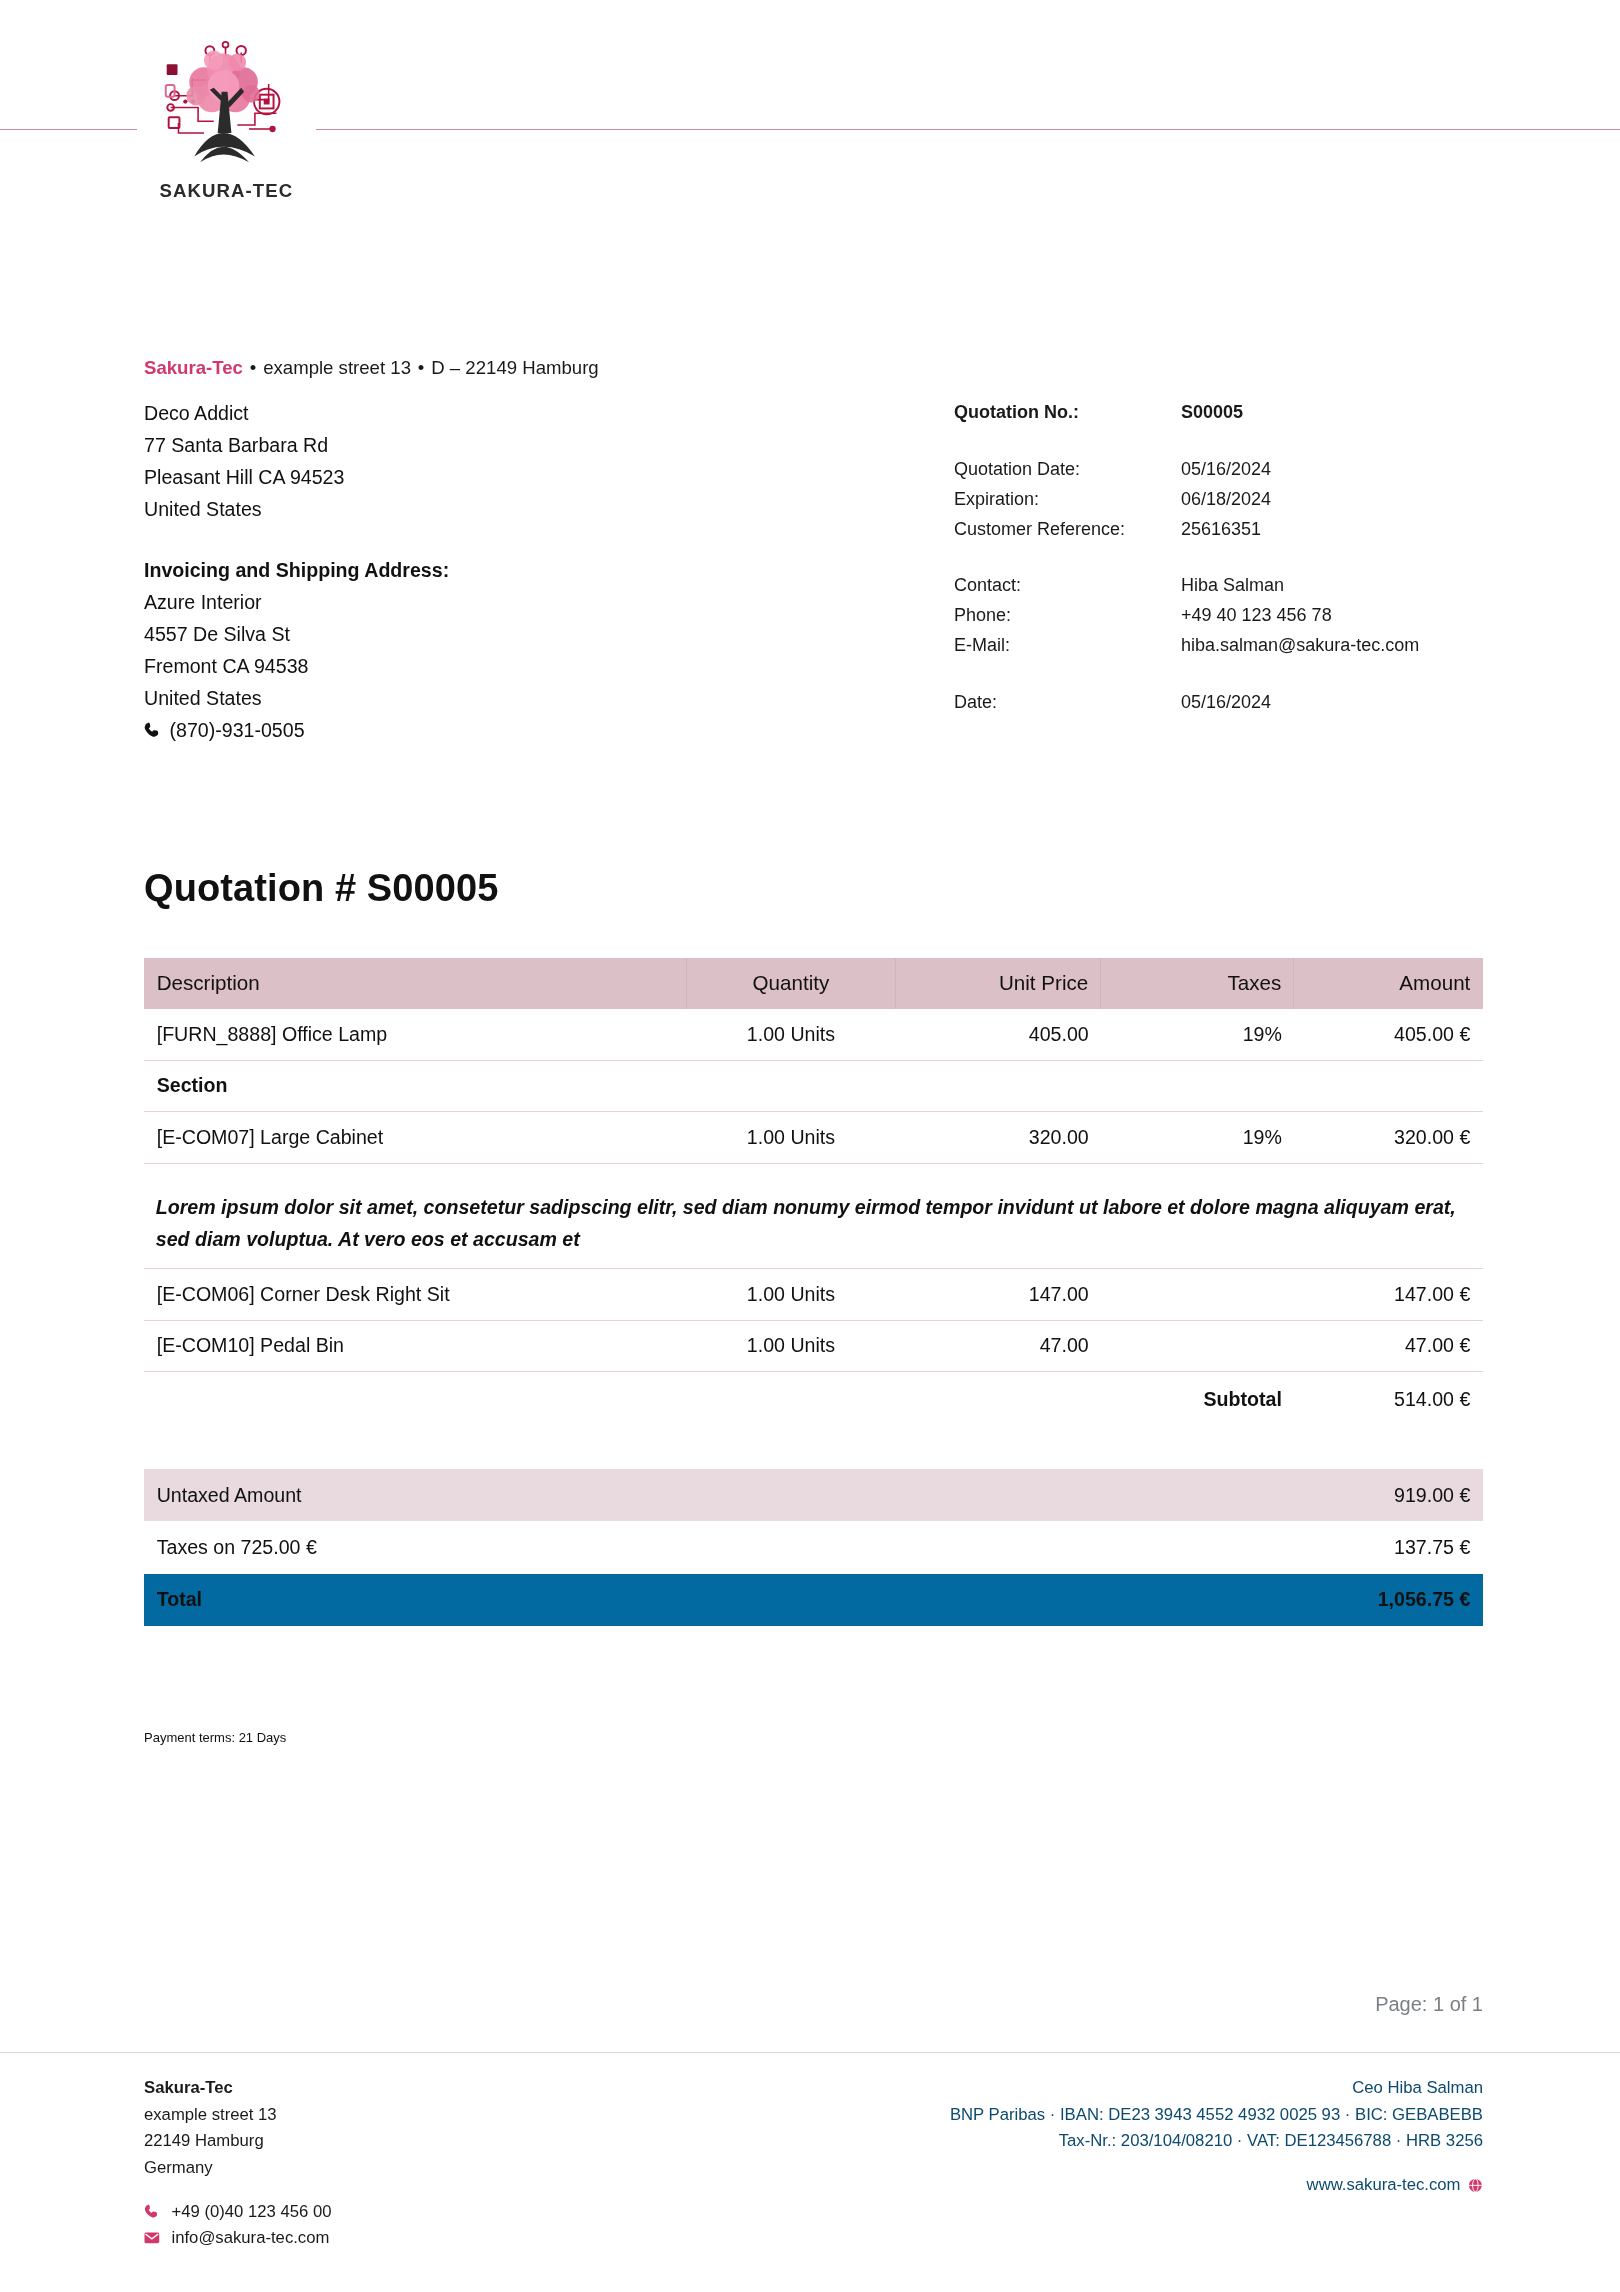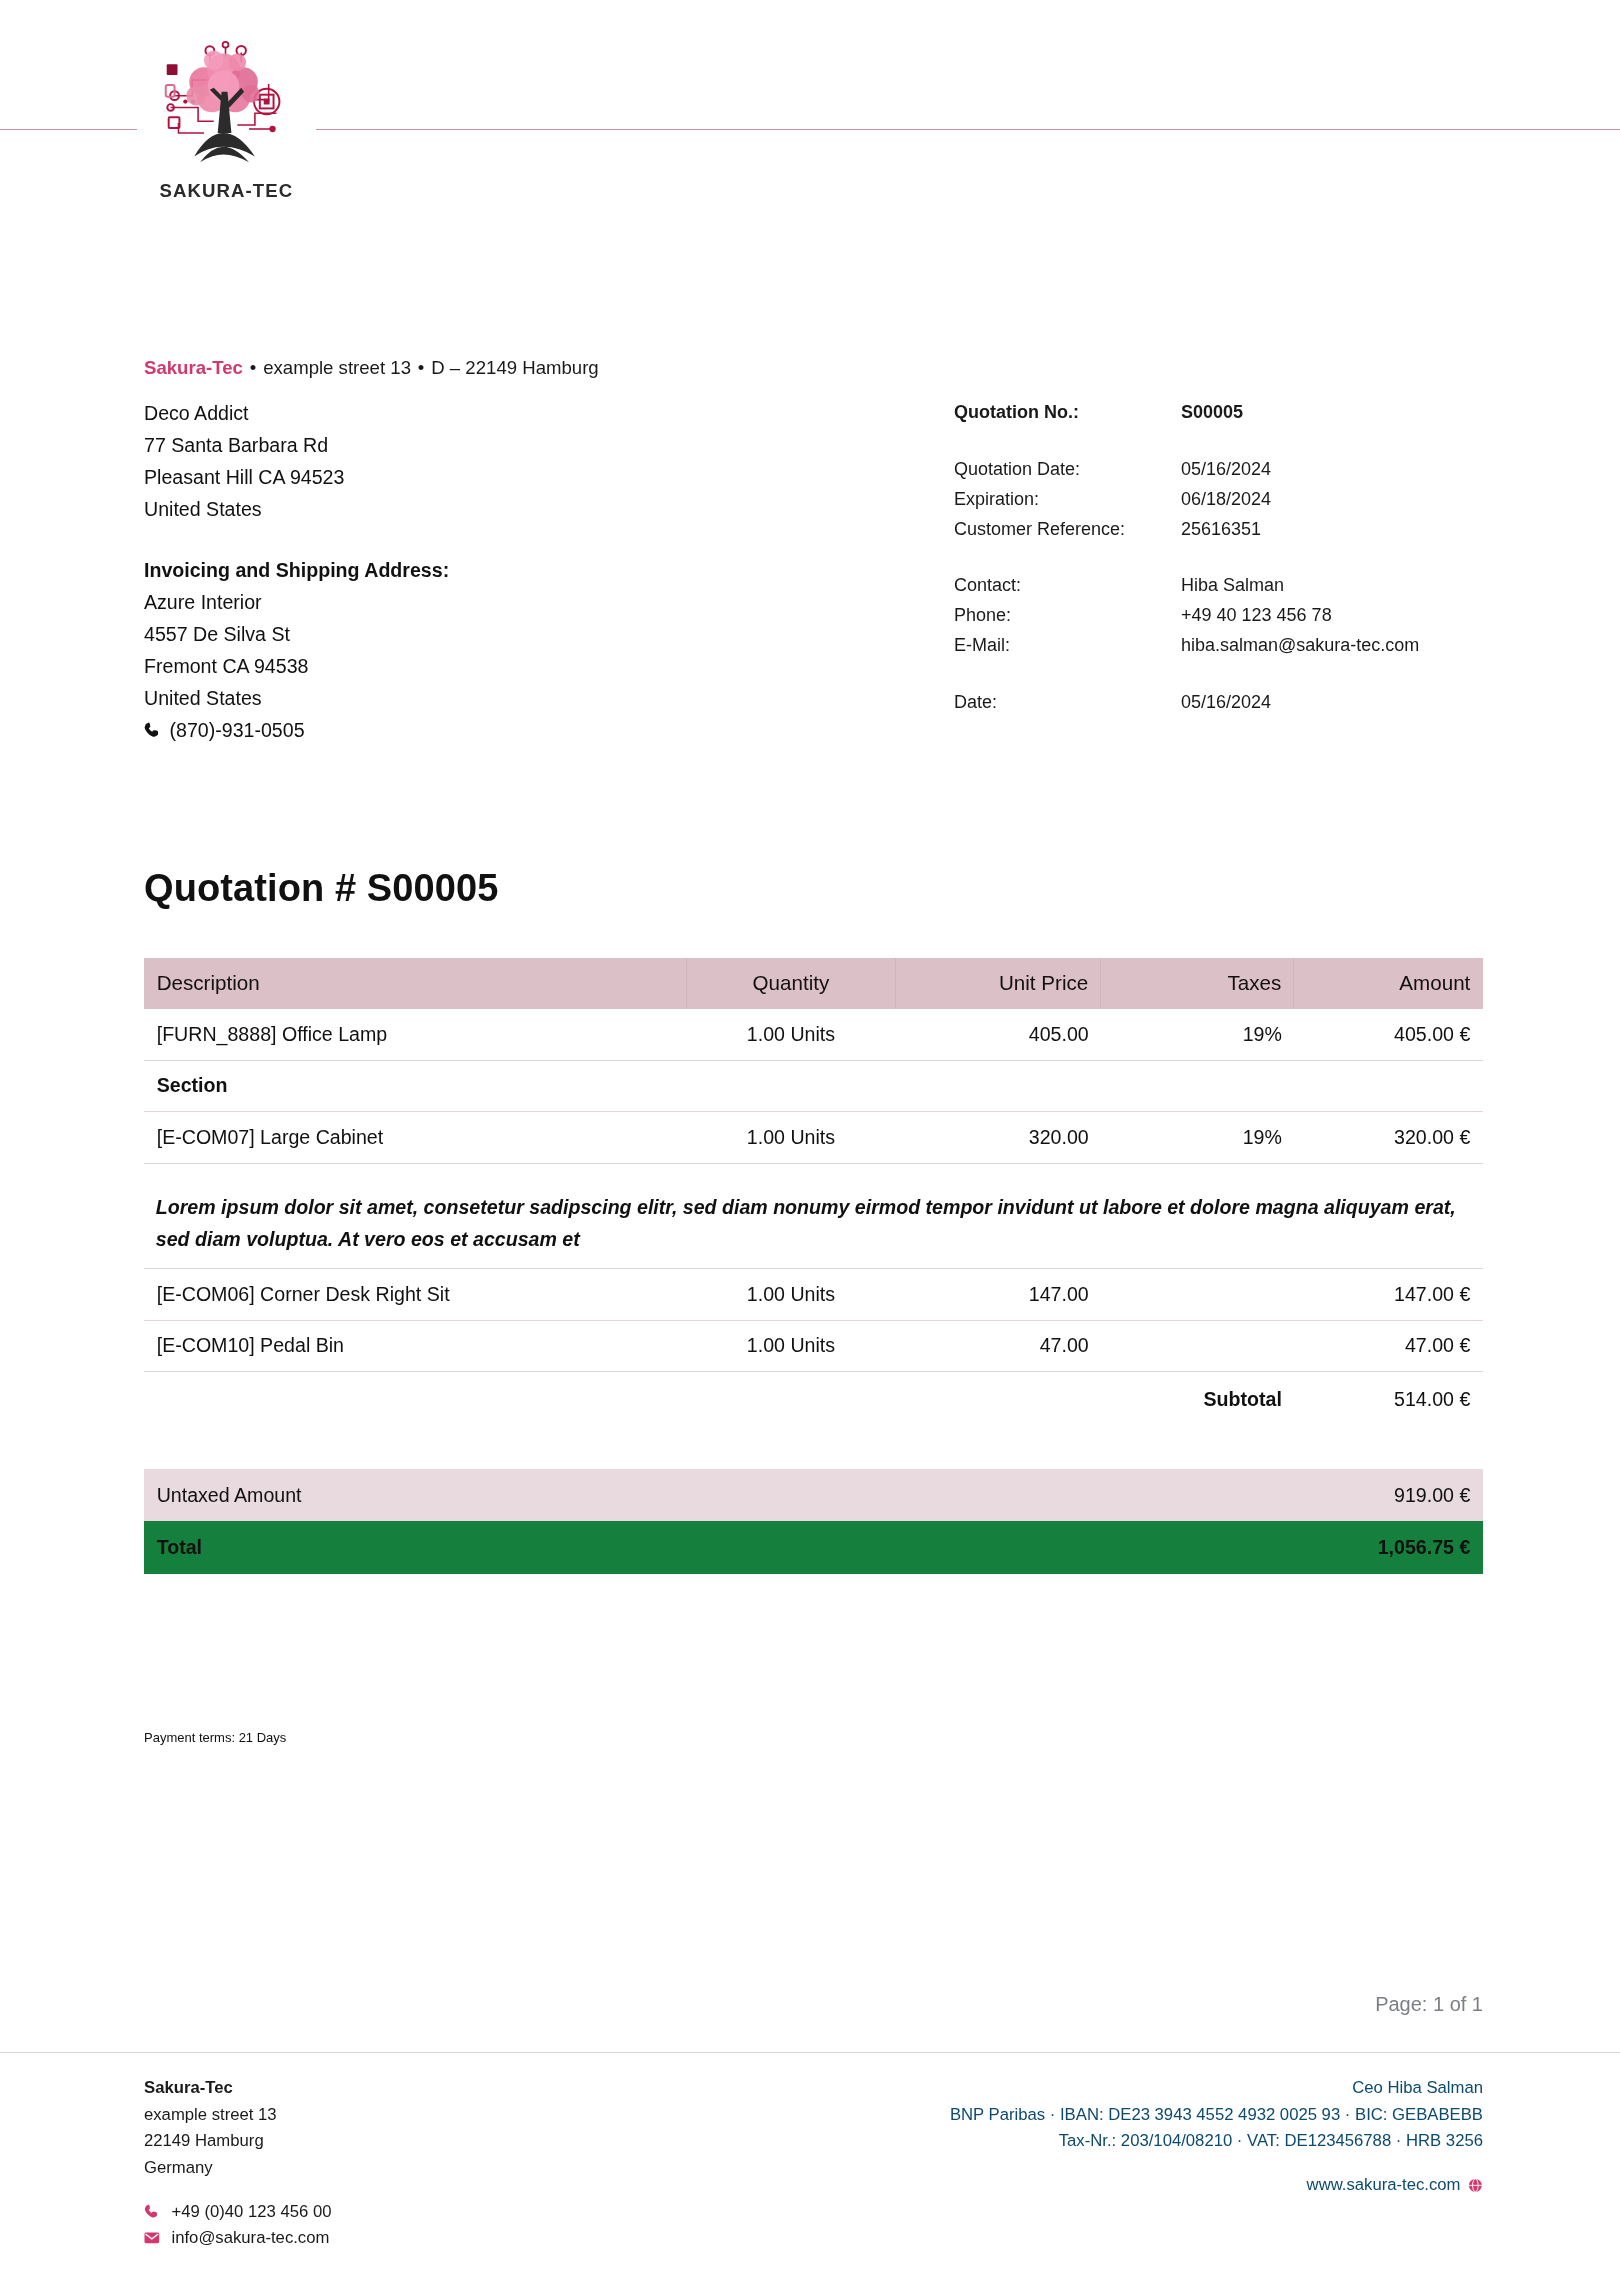--- a/index.html
+++ b/index.html
@@ -189,21 +189,21 @@
     border-collapse: collapse;
     font-size: 19.6px;
   }
   .totals td {
     padding: 14.7px 11.8px;
     color: #111111;
   }
   .totals td.lbl { text-align: left; padding-left: 12.7px; }
   .totals td.val { text-align: right; padding-right: 12.7px; width: 245px; }
   .totals tr.shaded td { background: #e8dade; }
-  .totals tr.total td { background: #15803d; font-weight: bold; }
+  .totals tr.total td { background: #0369a1; font-weight: bold; }
 
   
   .payment-terms {
     position: absolute;
     top: 1730px;
     left: 144px;
     font-size: 13px;
     color: #111111;
   }
 
@@ -457,20 +457,24 @@
       </tr>
     </tbody>
   </table>
 
   <table class="totals">
     <tbody>
       <tr class="shaded">
         <td class="lbl">Untaxed Amount</td>
         <td class="val">919.00 €</td>
       </tr>
+      <tr>
+        <td class="lbl">Taxes on 725.00 €</td>
+        <td class="val">137.75 €</td>
+      </tr>
       <tr class="total">
         <td class="lbl">Total</td>
         <td class="val">1,056.75 €</td>
       </tr>
     </tbody>
   </table>
 
   <div class="payment-terms">Payment terms: 21 Days</div>
 
   <div class="page-num">Page: 1 of 1</div>

